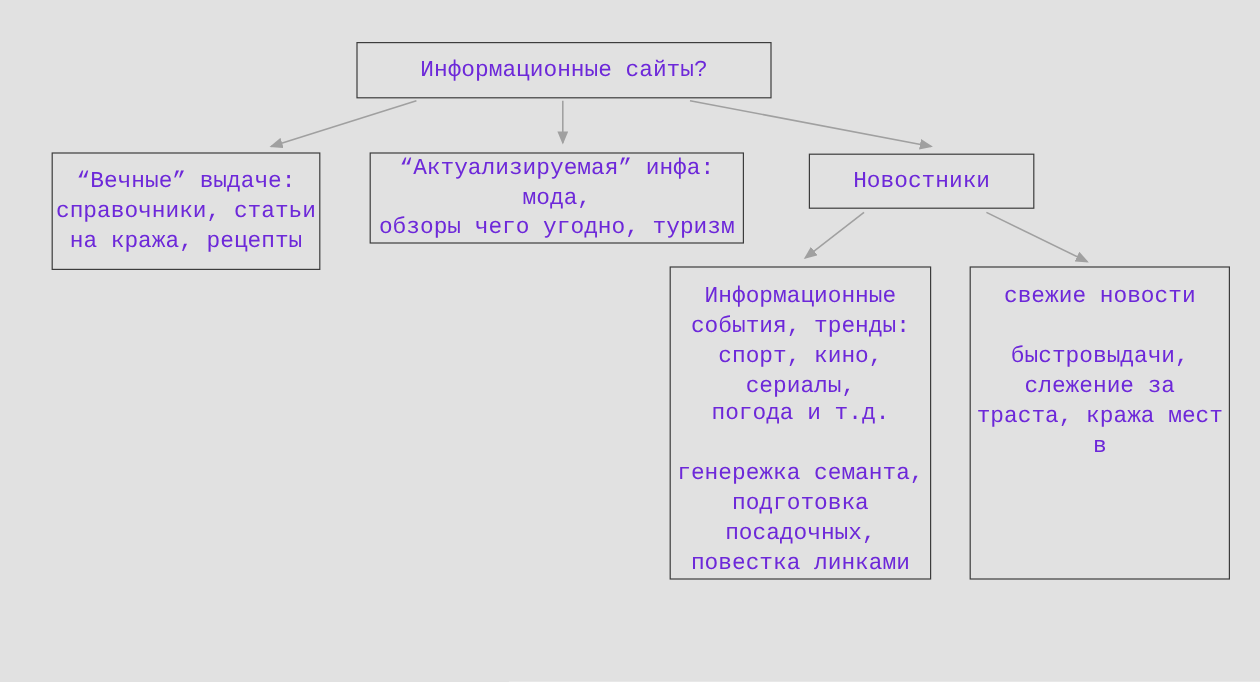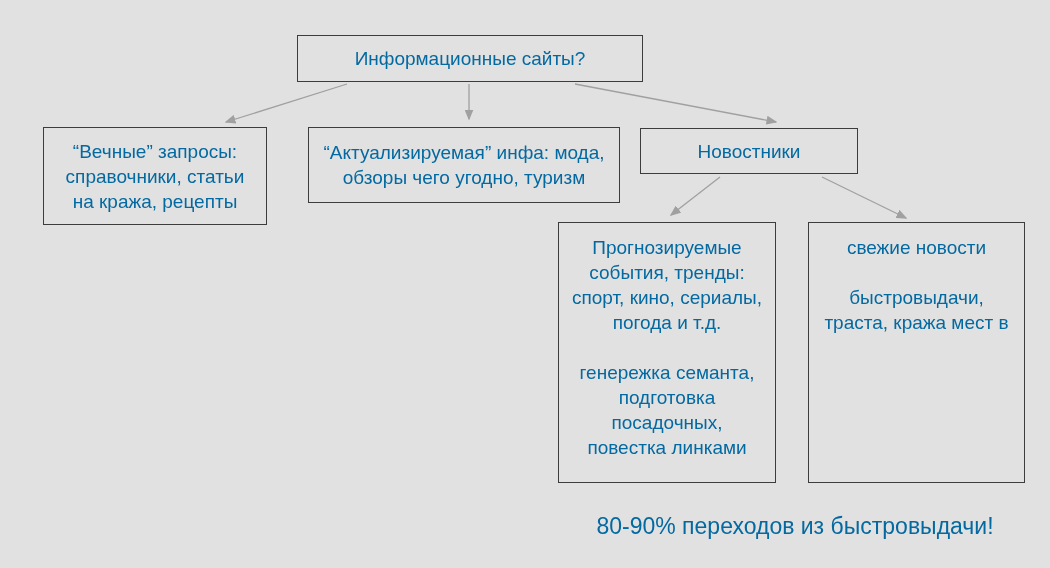--- a/index.html
+++ b/index.html
@@ -4,22 +4,22 @@
 <style>
   html, body {
     margin: 0;
     padding: 0;
   }
   .canvas {
     position: relative;
     width: 1050px;
     height: 568px;
     background: #e1e1e1;
-    font-family: Liberation Sans, sans-serif;
-    color: #0369a1;
+    font-family: Liberation Mono, monospace;
+    color: #6d28d9;
     overflow: hidden;
   }
   .arrows-layer {
     position: absolute;
     left: 0;
     top: 0;
     width: 1050px;
     height: 568px;
     pointer-events: none;
   }
@@ -40,21 +40,21 @@
     justify-content: flex-start;
     padding-top: 12px;
   }
   .node .line {
     min-height: 25px;
     width: 100%;
   }
   .node-root        { left: 297px; top: 35px;  width: 346px; height: 47px; }
   .node-evergreen   { left: 43px;  top: 127px; width: 224px; height: 98px; }
   .node-refreshed   { left: 308px; top: 127px; width: 312px; height: 76px; }
-  .node-news        { left: 640px; top: 128px; width: 218px; height: 46px; }
+  .node-news        { left: 674px; top: 128px; width: 188px; height: 46px; }
   .node-predictable { left: 558px; top: 222px; width: 218px; height: 261px; }
   .node-agenda      { left: 808px; top: 222px; width: 217px; height: 261px; }
   .caption {
     position: absolute;
     left: 560px;
     top: 511px;
     width: 470px;
     text-align: center;
     font-size: 23px;
     line-height: 30px;
@@ -76,48 +76,48 @@
     <line x1="575" y1="84" x2="776" y2="122" stroke="#a0a0a0" stroke-width="1.3" marker-end="url(#arrowhead)"></line>
     <line x1="720" y1="177" x2="671" y2="215" stroke="#a0a0a0" stroke-width="1.3" marker-end="url(#arrowhead)"></line>
     <line x1="822" y1="177" x2="906" y2="218" stroke="#a0a0a0" stroke-width="1.3" marker-end="url(#arrowhead)"></line>
   </svg>
 
   <div class="node node-root">
     <span class="line">Информационные сайты?</span>
   </div>
 
   <div class="node node-evergreen">
-    <div class="line">“Вечные” запросы:</div>
+    <div class="line">“Вечные” выдаче:</div>
     <div class="line">справочники, статьи</div>
     <div class="line">на кража, рецепты</div>
   </div>
 
   <div class="node node-refreshed">
     <div class="line">“Актуализируемая” инфа: мода,</div>
     <div class="line">обзоры чего угодно, туризм</div>
   </div>
 
   <div class="node node-news">
     <span class="line">Новостники</span>
   </div>
 
   <div class="node node-predictable top-align">
-    <div class="line">Прогнозируемые</div>
+    <div class="line">Информационные</div>
     <div class="line">события, тренды:</div>
     <div class="line">спорт, кино, сериалы,</div>
     <div class="line">погода и т.д.</div>
     <div class="line"></div>
     <div class="line">генережка семанта,</div>
     <div class="line">подготовка</div>
     <div class="line">посадочных,</div>
     <div class="line">повестка линками</div>
   </div>
 
   <div class="node node-agenda top-align">
     <div class="line">свежие новости</div>
     <div class="line"></div>
     <div class="line">быстровыдачи,</div>
+    <div class="line">слежение за</div>
     <div class="line">траста, кража мест в</div>
   </div>
 
-  <div class="caption">80-90% переходов из быстровыдачи!</div>
 
 </div>
 
 </body></html>

